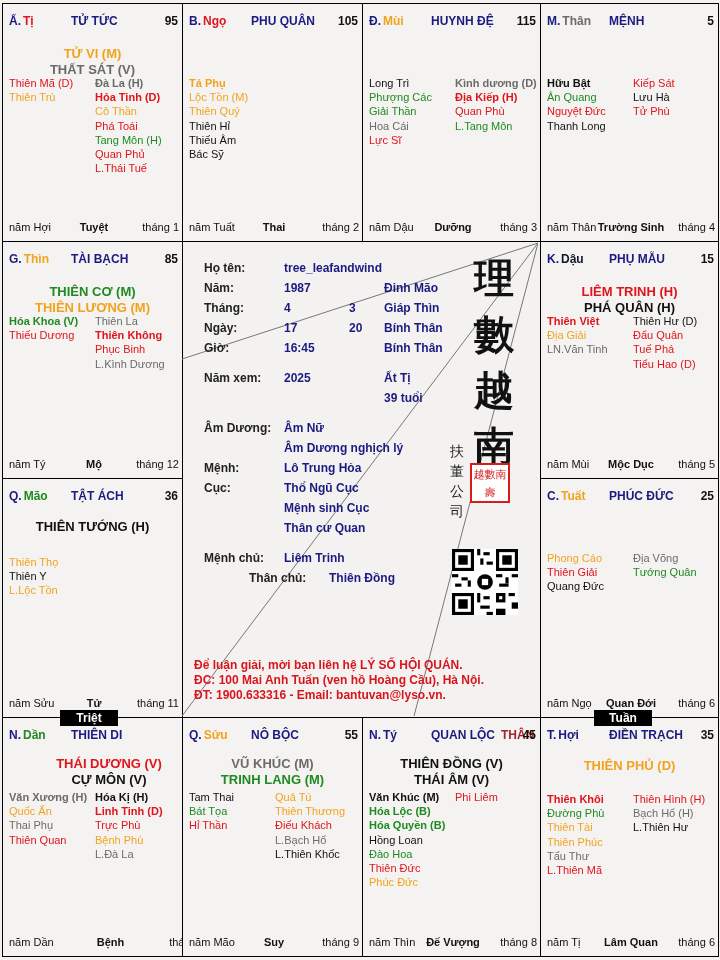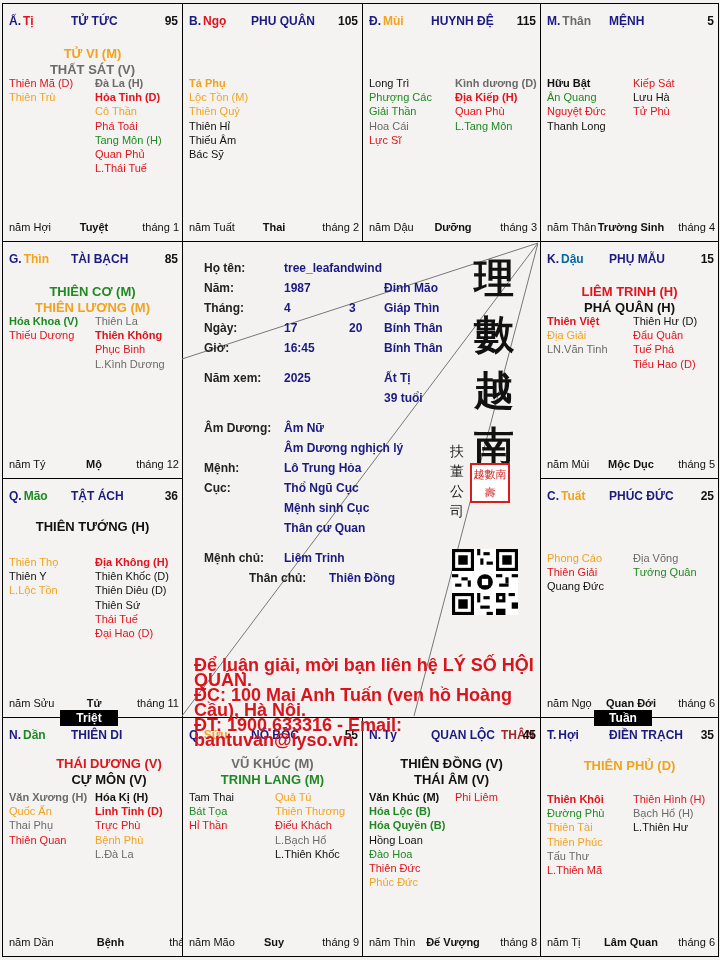--- a/index.html
+++ b/index.html
@@ -16,21 +16,21 @@
   .col{position:absolute;line-height:14.2px;font-size:11px;white-space:nowrap;}
   .col .b{font-weight:bold;}
   .ftr{position:absolute;left:6px;right:3px;bottom:6px;height:14px;font-size:11px;}
   .ftr .l{position:absolute;left:0;color:#111;}
   .ftr .m{position:absolute;left:0;right:0;text-align:center;font-weight:bold;color:#111;}
   .ftr .r{position:absolute;right:0;color:#111;}
   .center{position:absolute;left:182px;top:241px;width:356px;height:475px;}
   .info{position:absolute;font-size:12px;font-weight:bold;}
   .info .lbl{position:absolute;color:#222;}
   .info .v{position:absolute;color:#1a1a80;}
-  .contact{position:absolute;left:12px;top:417px;color:#d9141c;font-weight:bold;font-size:18px;line-height:15px;}
+  .contact{position:absolute;left:12px;top:417px;color:#d9141c;font-weight:bold;font-size:12px;line-height:15px;}
   .tag{position:absolute;background:#000;color:#fff;font-weight:bold;font-size:12px;text-align:center;width:58px;height:16px;line-height:16px;}
   .calli{position:absolute;font-family:"DejaVu Serif",serif;font-weight:bold;color:#111;font-size:40px;line-height:58px;text-align:center;width:60px;}
   .small-calli{position:absolute;font-family:"DejaVu Serif",serif;font-size:14px;line-height:20px;color:#222;width:18px;text-align:center;}
   .seal{position:absolute;width:40px;height:40px;background:#fff;border:2px solid #d51d1d;color:#d51d1d;font-size:11px;font-family:"DejaVu Serif",serif;display:flex;flex-wrap:wrap;align-items:center;justify-content:center;box-sizing:border-box;}
   .qr{position:absolute;width:66px;height:66px;background:#fff;}
   svg.lines{position:absolute;left:0;top:0;}
 </style>
 </head>
 <body>
 
@@ -156,21 +156,21 @@
         <div class="" style="color:#6b6b6b">L.Kình Dương</div>
       </div>
       <div class="ftr">
         <span class="l">năm Tý</span>
         <span class="m">Mộ</span>
         <span class="r">tháng 12</span>
       </div>
     </div>
     <div class="cell" style="left: 540px; top: 241px; width: 179px; height: 238px;">
       <div class="hdr">
-        <span class="can"><span>K.</span><span class="chi" style="color:#0369a1">Dậu</span></span>
+        <span class="can"><span>K.</span><span class="chi" style="color:#0f172a">Dậu</span></span>
         <span class="name"><span>PHỤ MẪU</span></span>
         <span class="num">15</span>
       </div>
       <div class="main" style="top:42px">
         <div style="color:#e0141c">LIÊM TRINH (H)</div>
         <div style="color:#111111">PHÁ QUÂN (H)</div>
       </div>
       <div class="col" style="left:6px;top:72px">
         <div class="b" style="color:#e0141c">Thiên Việt</div>
         <div class="" style="color:#f2a31e">Địa Giải</div>
@@ -194,28 +194,20 @@
         <span class="name"><span>TẬT ÁCH</span></span>
         <span class="num">36</span>
       </div>
       <div class="main" style="top:40px">
         <div style="color:#111111">THIÊN TƯỚNG (H)</div>
       </div>
       <div class="col" style="left:6px;top:76px">
         <div class="" style="color:#f2a31e">Thiên Thọ</div>
         <div class="" style="color:#111111">Thiên Y</div>
         <div class="" style="color:#f2a31e">L.Lộc Tồn</div>
-      </div>
-      <div class="col" style="left:92px;top:76px">
-        <div class="b" style="color:#e0141c">Địa Không (H)</div>
-        <div class="" style="color:#111111">Thiên Khốc (D)</div>
-        <div class="" style="color:#111111">Thiên Diêu (D)</div>
-        <div class="" style="color:#111111">Thiên Sứ</div>
-        <div class="" style="color:#e0141c">Thái Tuế</div>
-        <div class="" style="color:#e0141c">Đại Hao (D)</div>
       </div>
       <div class="ftr">
         <span class="l">năm Sửu</span>
         <span class="m">Tử</span>
         <span class="r">tháng 11</span>
       </div>
     </div>
     <div class="cell" style="left: 540px; top: 478px; width: 179px; height: 240px;">
       <div class="hdr">
         <span class="can"><span>C.</span><span class="chi" style="color:#f2a31e">Tuất</span></span>

